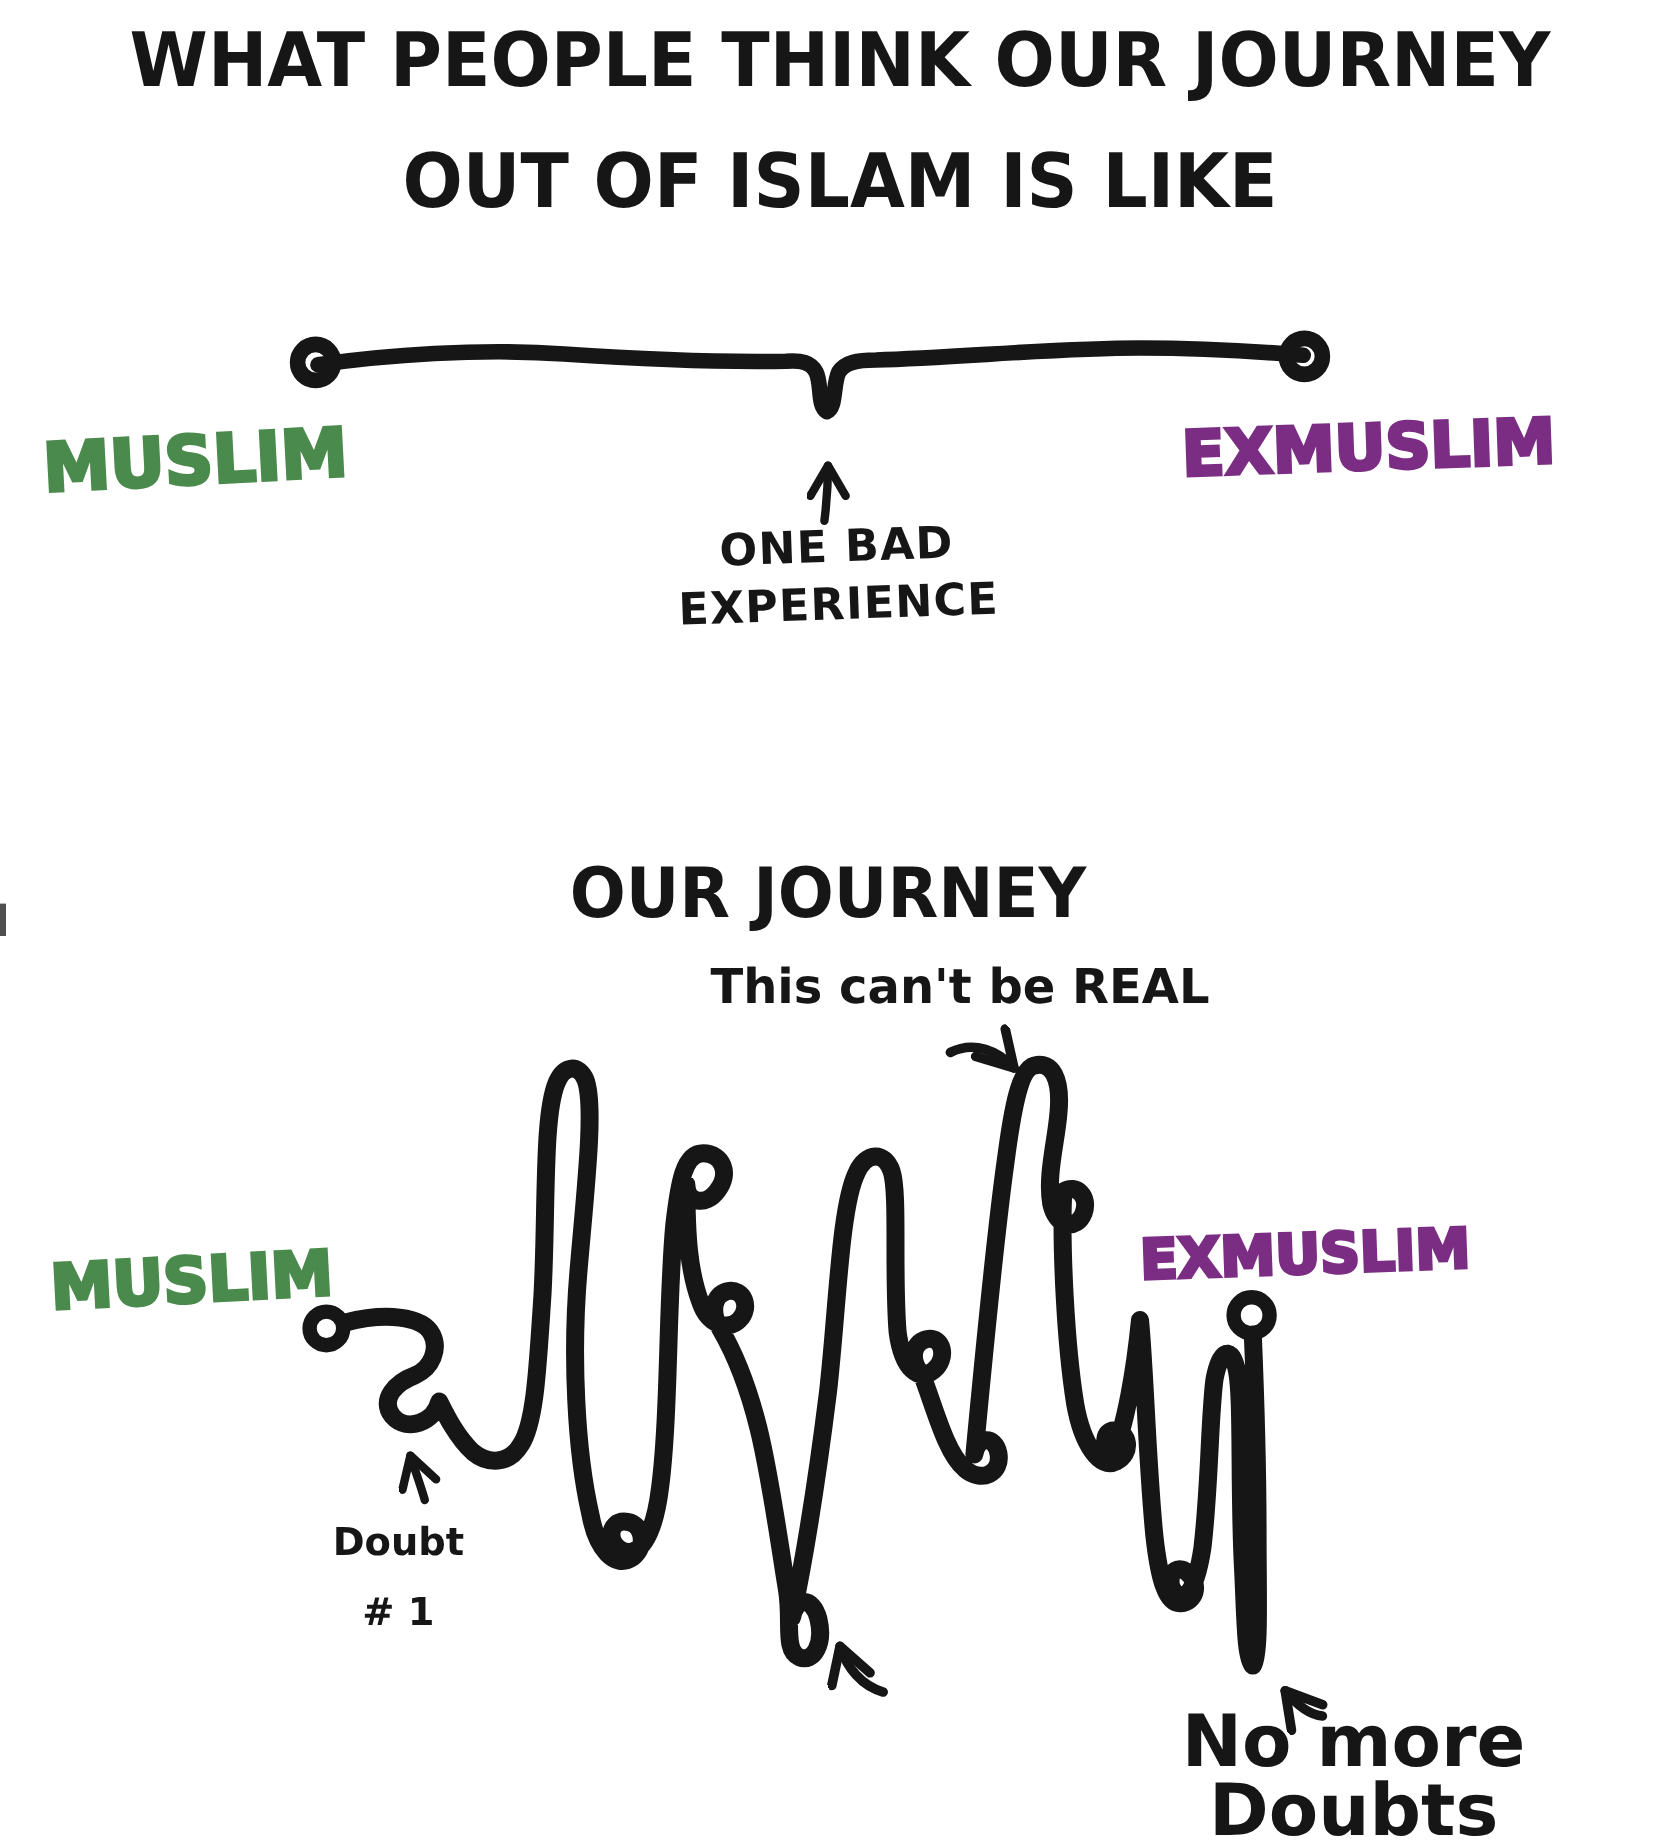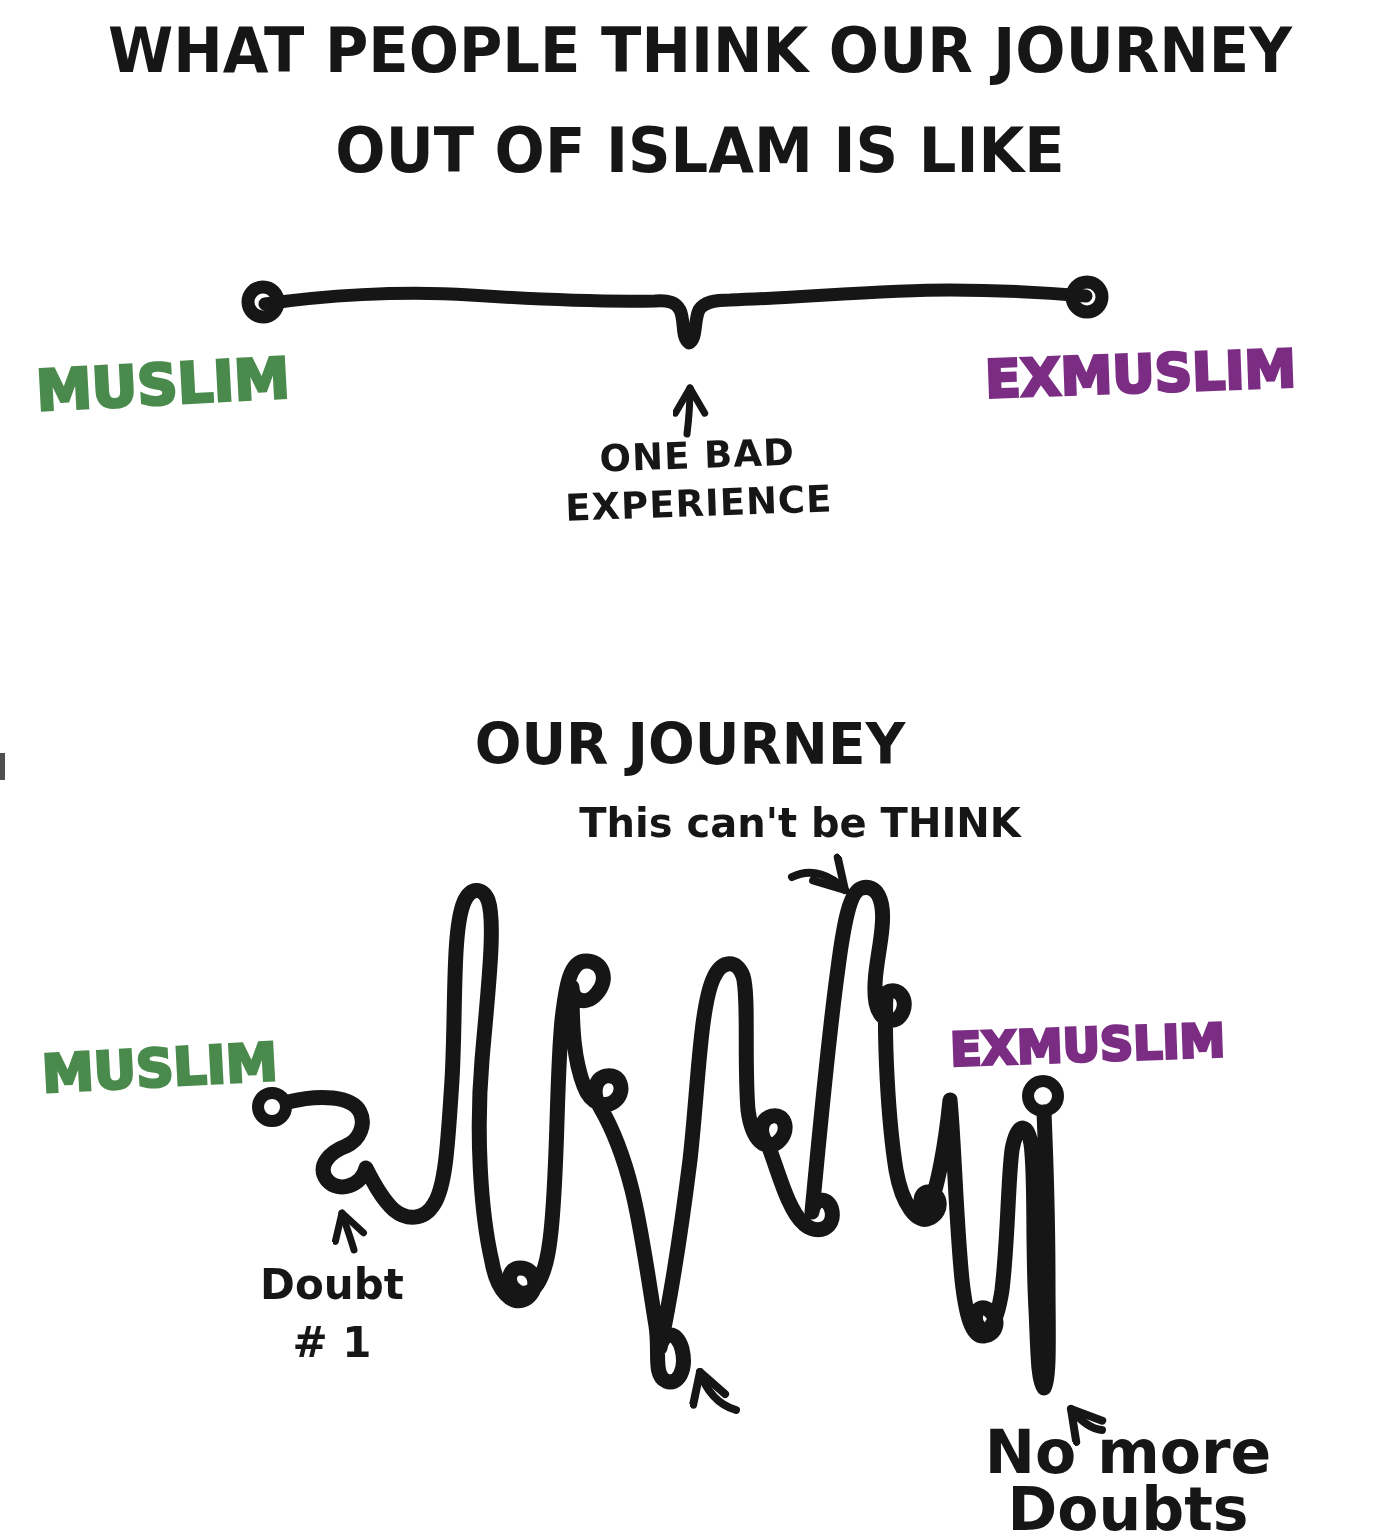--- a/index.html
+++ b/index.html
@@ -70,21 +70,21 @@
     letter-spacing: 1px;
     color: var(--ink, #161616);
     transform: rotate(-2deg);
   }
   .comic {
     text-align: center;
     font-weight: bold;
     color: var(--ink, #161616);
   }
   .note-real     { left: 520px; top: 800px;  width: 560px; font-size: 40px; }
-  .note-doubt    { left: 232px; top: 1256px; width: 200px; font-size: 42px; line-height: 58px; }
+  .note-doubt    { left: 232px; top: 1256px; width: 200px; font-size: 32px; line-height: 58px; }
   .note-scared   { left: 555px; top: 1410px; width: 390px; font-size: 44px; line-height: 58px; }
   .note-nodoubts { left: 948px; top: 1424px; width: 360px; font-size: 60px; line-height: 57px; }
   .edge-artifact {
     left: 0; top: 753px; width: 5px; height: 27px;
     background: var(--artifact, #4f4f4f);
   }
 </style>
 </head>
 <body>
 
@@ -186,21 +186,21 @@
 <div class="abs bubble green muslim-top">MUSLIM</div>
 <div class="abs bubble purple exmuslim-top">EXMUSLIM</div>
 
 <div class="abs hand-caps">
   <div>ONE BAD</div>
   <div>EXPERIENCE</div>
 </div>
 
 <div class="abs section-title">OUR JOURNEY</div>
 
-<div class="abs comic note-real">This can't be THINK</div>
+<div class="abs comic note-real">This can't be REAL</div>
 
 <div class="abs bubble green muslim-bot">MUSLIM</div>
 <div class="abs bubble purple exmuslim-bot">EXMUSLIM</div>
 
 <div class="abs comic note-doubt">
   <div>Doubt</div>
   <div># 1</div>
 </div>
 
 <div class="abs comic note-scared">

